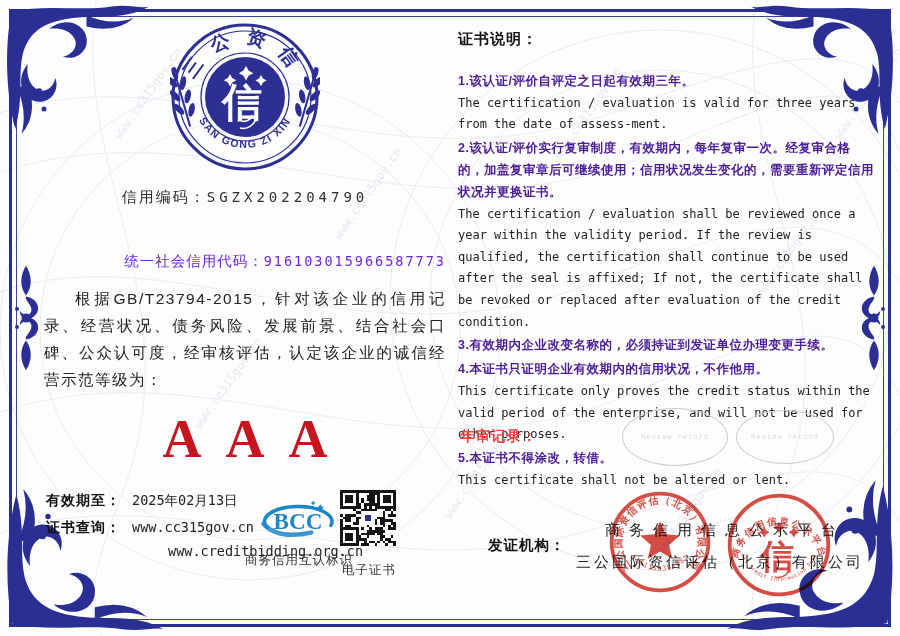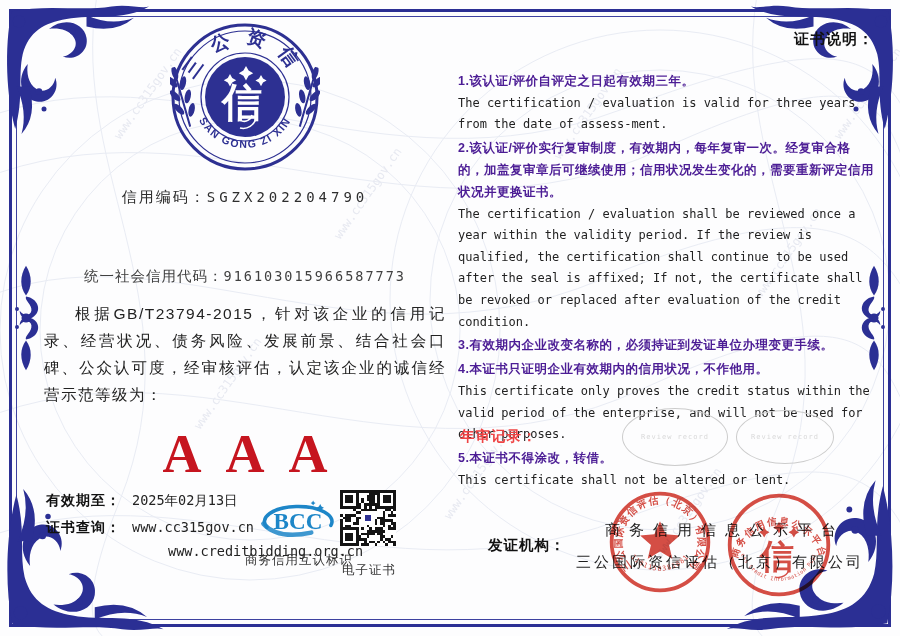--- a/index.html
+++ b/index.html
@@ -25,21 +25,21 @@
   .mid-flourish svg{width:100%;height:100%;}
 
   
   .left-col{position:absolute;left:44px;top:22px;width:402px;z-index:3;}
   .logo-wrap{width:150px;height:150px;margin:0 auto;}
   .cert-title{margin-top:4px;text-align:center;font-family:"Liberation Serif","DejaVu Serif",serif;
       font-weight:bold;font-size:35px;letter-spacing:13px;color:#141414;white-space:nowrap;
       text-indent:13px;}
   .credit-code-line{margin-top:16px;text-align:center;font-size:15px;color:#2e2e2e;letter-spacing:2px;}
   .credit-code-line .val{letter-spacing:4px;font-family:"DejaVu Sans Mono","Liberation Mono",monospace;font-size:14px;}
-  .uscc-line{margin-top:60px;text-align:center;font-size:14.5px;color:#404040;letter-spacing:1px;}
+  .uscc-line{margin-top:45px;text-align:right;font-size:14.5px;color:#6d28d9;letter-spacing:1px;}
   .uscc-line .val{font-family:"DejaVu Sans Mono","Liberation Mono",monospace;font-size:13.5px;letter-spacing:2px;}
   .body-par{margin-top:14px;font-size:15.5px;line-height:1.75;text-align:justify;color:#222;
       text-indent:2em;letter-spacing:1.5px;}
   .rating{margin-top:14px;text-align:center;font-family:"Liberation Serif","DejaVu Serif",serif;
       font-weight:bold;font-size:54px;color:#c6151f;letter-spacing:24px;text-indent:24px;}
 
   
   .info-block{position:absolute;left:46px;top:492px;z-index:3;font-size:14px;}
   .info-row{display:flex;margin-bottom:9px;align-items:baseline;}
   .info-row .lbl{font-weight:bold;color:#111;letter-spacing:1px;width:86px;flex:0 0 auto;}
@@ -49,21 +49,21 @@
   .bcc-badge{position:absolute;left:258px;top:497px;width:80px;height:50px;z-index:3;}
   .bcc-label{position:absolute;left:244px;top:552px;width:110px;text-align:center;font-size:12.5px;
       color:#333;letter-spacing:1px;z-index:3;}
   .qr-box{position:absolute;left:340px;top:490px;width:56px;height:56px;z-index:3;background:#fff;}
   .qr-box svg{width:100%;height:100%;shape-rendering:crispEdges;}
   .qr-label{position:absolute;left:338px;top:562px;width:62px;text-align:center;font-size:12.5px;
       color:#333;letter-spacing:1px;z-index:3;}
 
   
   .right-col{position:absolute;left:458px;top:30px;width:416px;z-index:3;}
-  .notes-heading{font-size:15px;font-weight:bold;color:#111;letter-spacing:1px;text-align:right;}
+  .notes-heading{font-size:15px;font-weight:bold;color:#111;letter-spacing:1px;}
   .notes-list{margin-top:22px;}
   .note-item{margin-bottom:2px;}
   .note-zh{font-size:12.5px;font-weight:bold;color:#4c1d95;line-height:1.75;letter-spacing:0.5px;}
   .note-en{font-size:12px;font-family:"DejaVu Sans Mono","Liberation Mono",monospace;
       color:#222;line-height:1.8;letter-spacing:0px;}
 
   .annual-review-label{position:absolute;left:460px;top:427px;font-size:14.5px;font-weight:bold;
       color:#ef4444;letter-spacing:1px;z-index:3;}
   .review-oval{position:absolute;border:1px solid #cccccc;border-radius:50%;z-index:3;
       display:flex;align-items:center;justify-content:center;}

